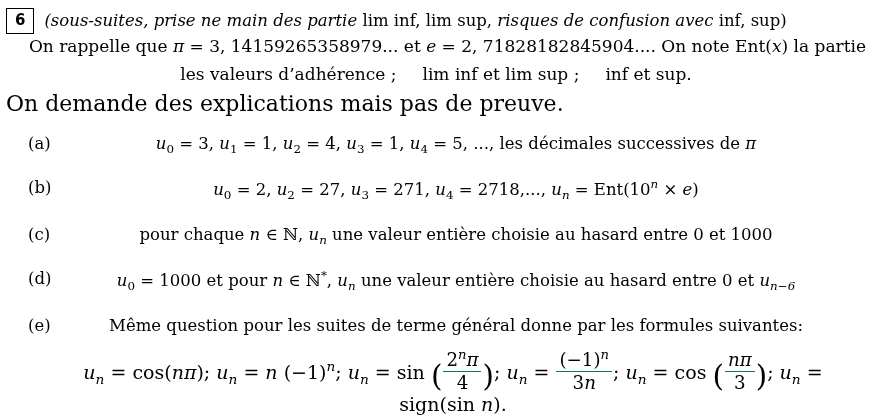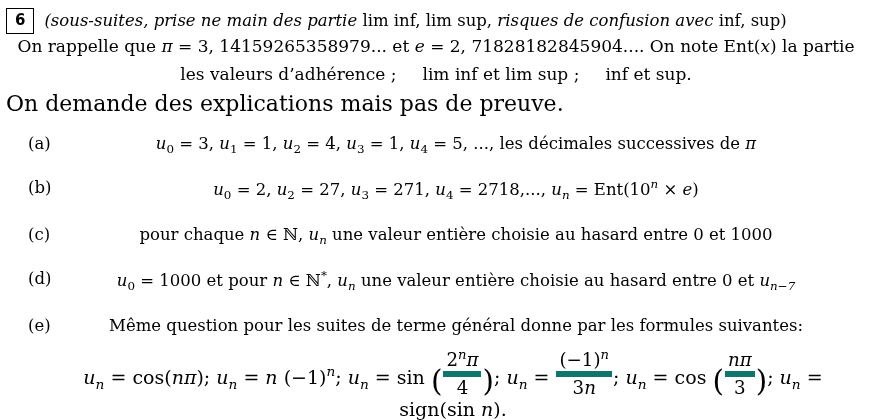--- a/index.html
+++ b/index.html
@@ -42,21 +42,21 @@
     font-size: 16.5px;
     line-height: 1.25;
     padding-top: 3px;
   }
   .ex-title .rm { font-style: normal; }
   
   .para {
     font-size: 17px;
     line-height: 1.3;
     padding: 1px 6px 0 6px;
-    text-align: center;
+    text-align: right;
   }
   .para2 {
     font-size: 22px;
     line-height: 1.3;
     padding: 6px 6px 0 6px;
   }
   .centered-line {
     text-align: center;
     font-size: 17px;
     padding: 7px 6px 0 6px;
@@ -92,21 +92,21 @@
     display: inline-block;
     vertical-align: -0.55em;
     text-align: center;
     line-height: 1.08;
     font-size: 0.96em;
     margin: 0 1px;
   }
   .frac .num {
     display: block;
     padding: 0 3px 1px 3px;
-    border-bottom: 6px solid #0f766e;
+    border-bottom: 1px solid #0f766e;
   }
   .frac .den {
     display: block;
     padding: 1px 3px 0 3px;
   }
   .paren-big {
     display: inline-block;
     font-size: 1.55em;
     vertical-align: -0.25em;
     line-height: 0.8;
@@ -159,21 +159,21 @@
     <div class="item">
       <div class="item-label">(c)</div>
       <div class="item-text">
         pour chaque <span class="mi">n</span> ∈ <span class="bb">ℕ</span>, <span class="mi">u</span><sub class="ei">n</sub> une valeur entière choisie au hasard entre 0 et 1000
       </div>
     </div>
 
     <div class="item">
       <div class="item-label">(d)</div>
       <div class="item-text">
-        <span class="mi">u</span><sub class="en">0</sub> = 1000 et pour <span class="mi">n</span> ∈ <span class="bb">ℕ</span><sup class="en">*</sup>, <span class="mi">u</span><sub class="ei">n</sub> une valeur entière choisie au hasard entre 0 et <span class="mi">u</span><sub class="ei">n−7</sub>
+        <span class="mi">u</span><sub class="en">0</sub> = 1000 et pour <span class="mi">n</span> ∈ <span class="bb">ℕ</span><sup class="en">*</sup>, <span class="mi">u</span><sub class="ei">n</sub> une valeur entière choisie au hasard entre 0 et <span class="mi">u</span><sub class="ei">n−6</sub>
       </div>
     </div>
 
     <div class="item item-e">
       <div class="item-label">(e)</div>
       <div class="item-text">Même question pour les suites de terme général donne par les formules suivantes:</div>
     </div>
 
     <div class="formula-line">
       <span class="mi">u</span><sub class="ei">n</sub> = cos(<span class="mi">n</span><span class="mi">π</span>); <span class="mi">u</span><sub class="ei">n</sub> = <span class="mi">n</span> (−1)<sup class="e">n</sup>; <span class="mi">u</span><sub class="ei">n</sub> = sin <span class="paren-big">(</span><span class="frac"><span class="num">2<sup class="e">n</sup><span class="mi">π</span></span><span class="den">4</span></span><span class="paren-big">)</span>; <span class="mi">u</span><sub class="ei">n</sub> = <span class="frac"><span class="num">(−1)<sup class="e">n</sup></span><span class="den">3<span class="mi">n</span></span></span>; <span class="mi">u</span><sub class="ei">n</sub> = cos <span class="paren-big">(</span><span class="frac"><span class="num"><span class="mi">n</span><span class="mi">π</span></span><span class="den">3</span></span><span class="paren-big">)</span>; <span class="mi">u</span><sub class="ei">n</sub> = sign(sin <span class="mi">n</span>).

